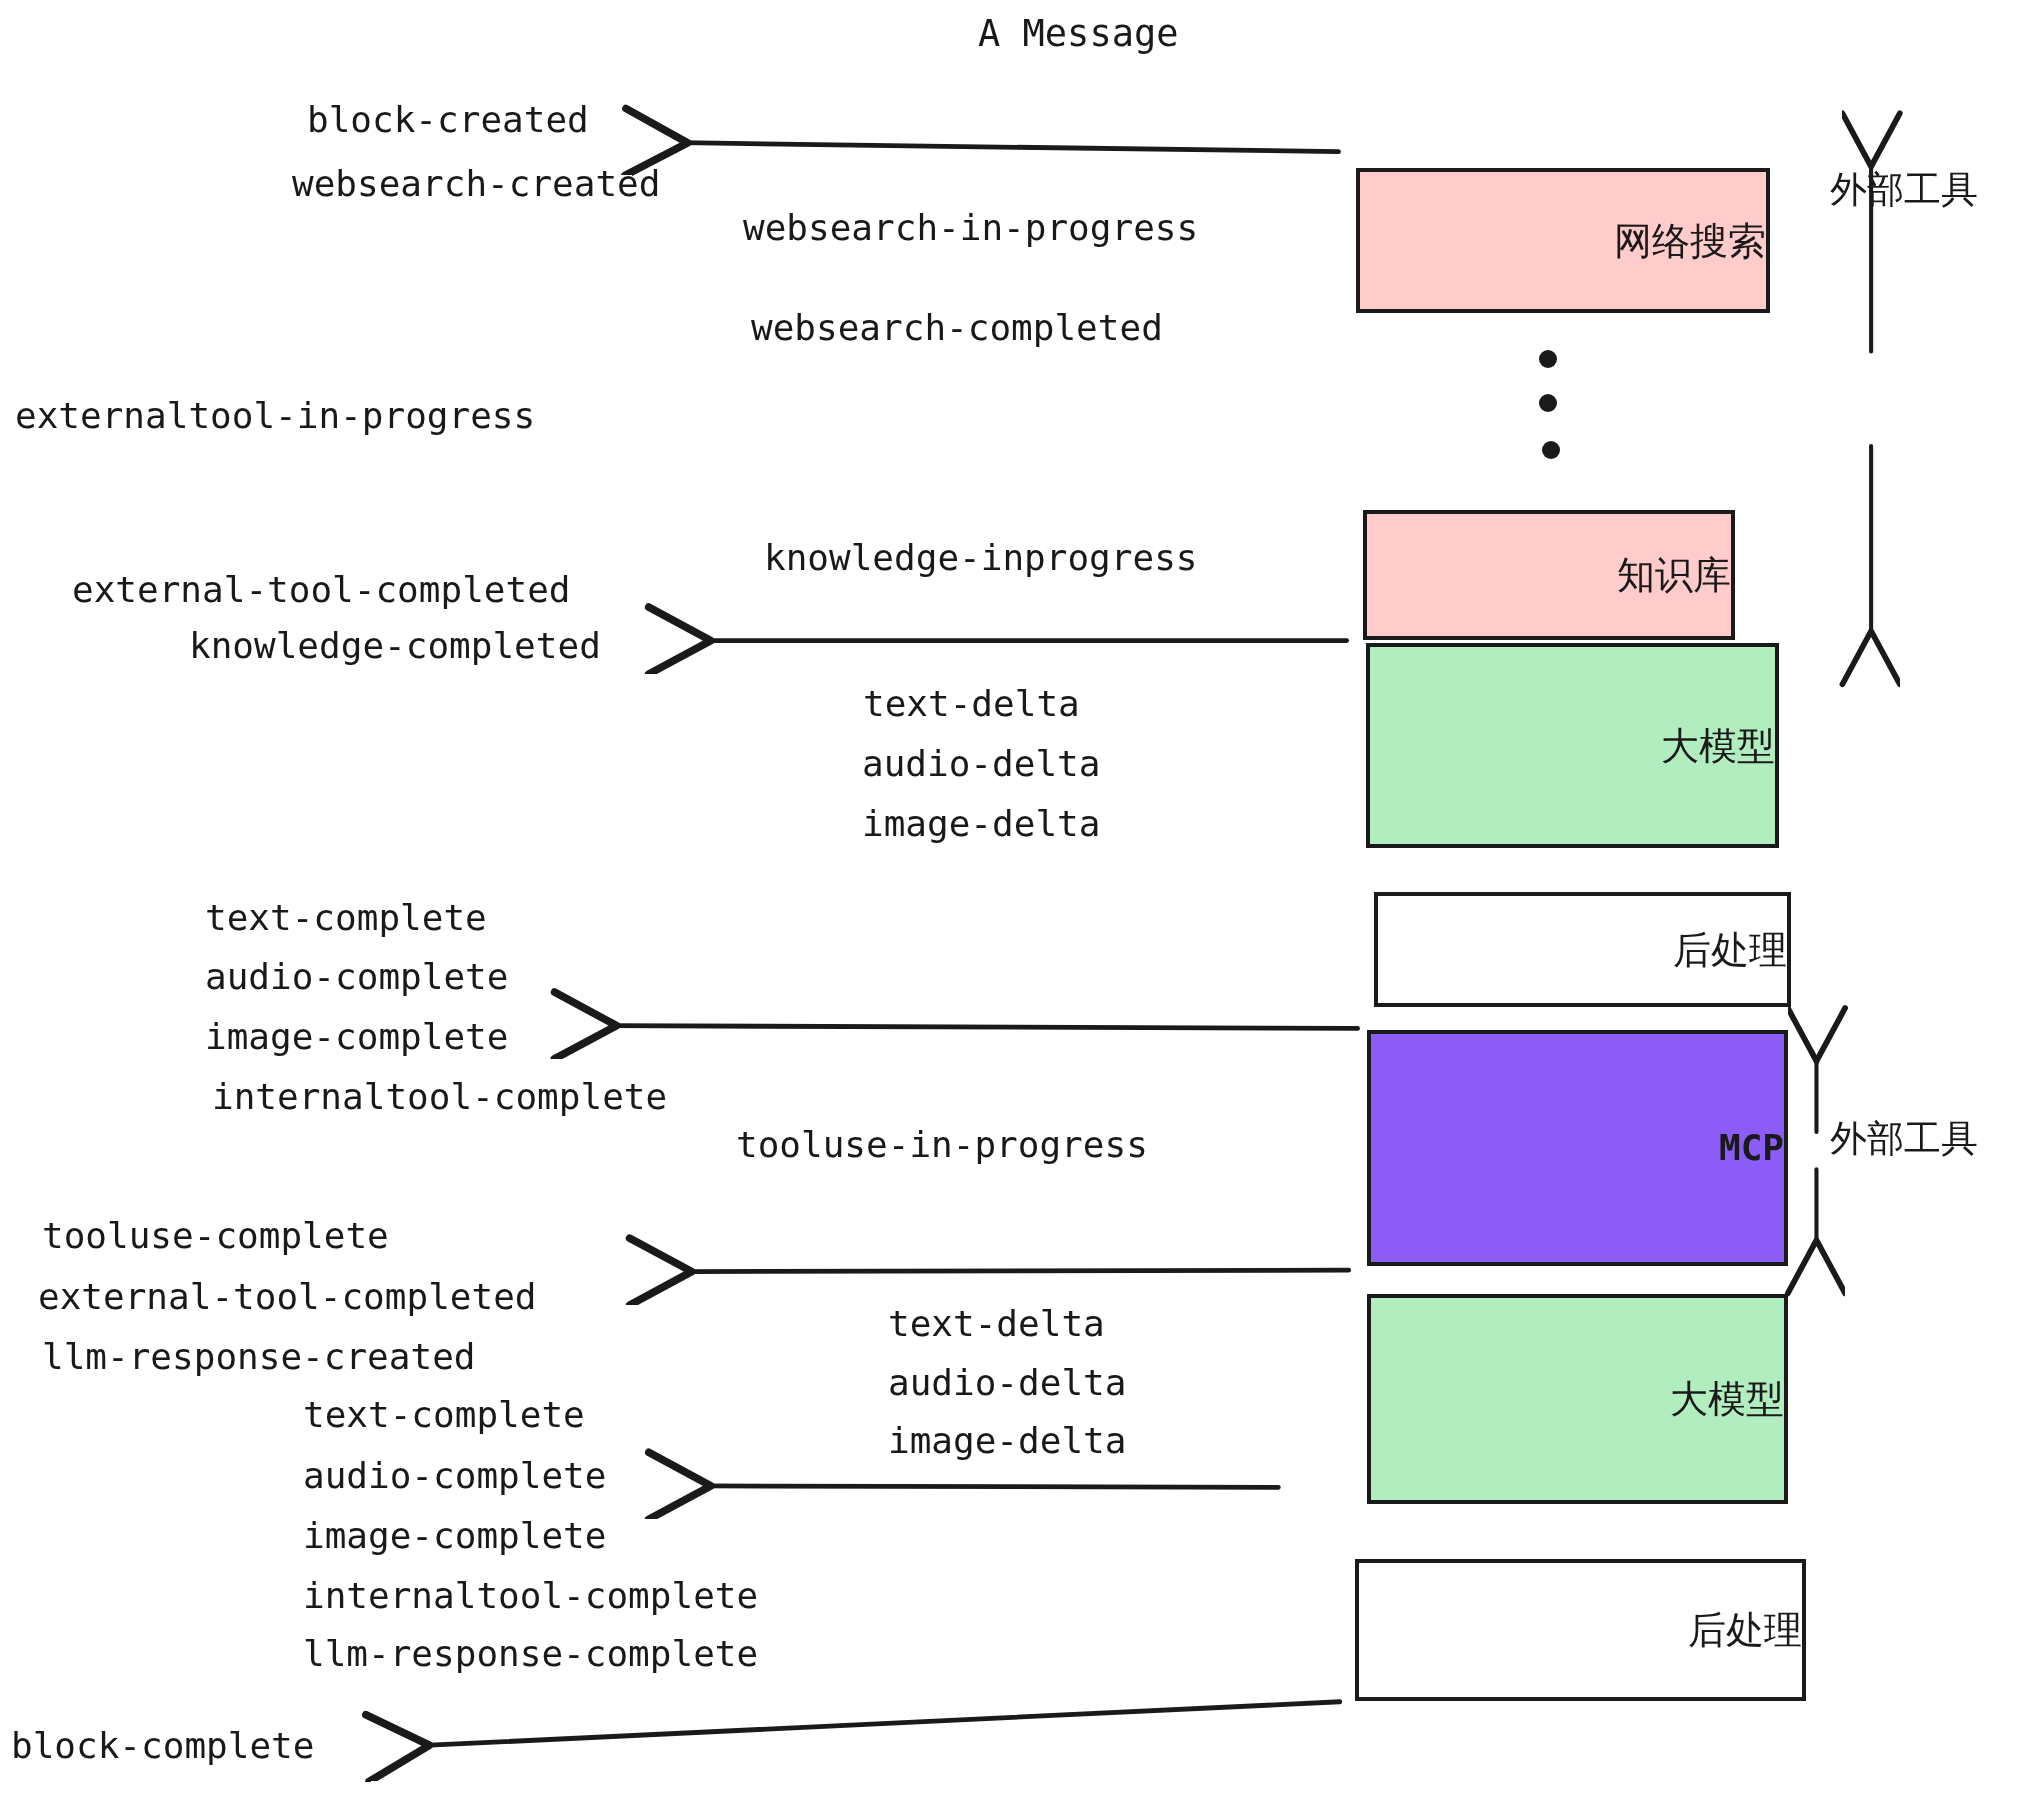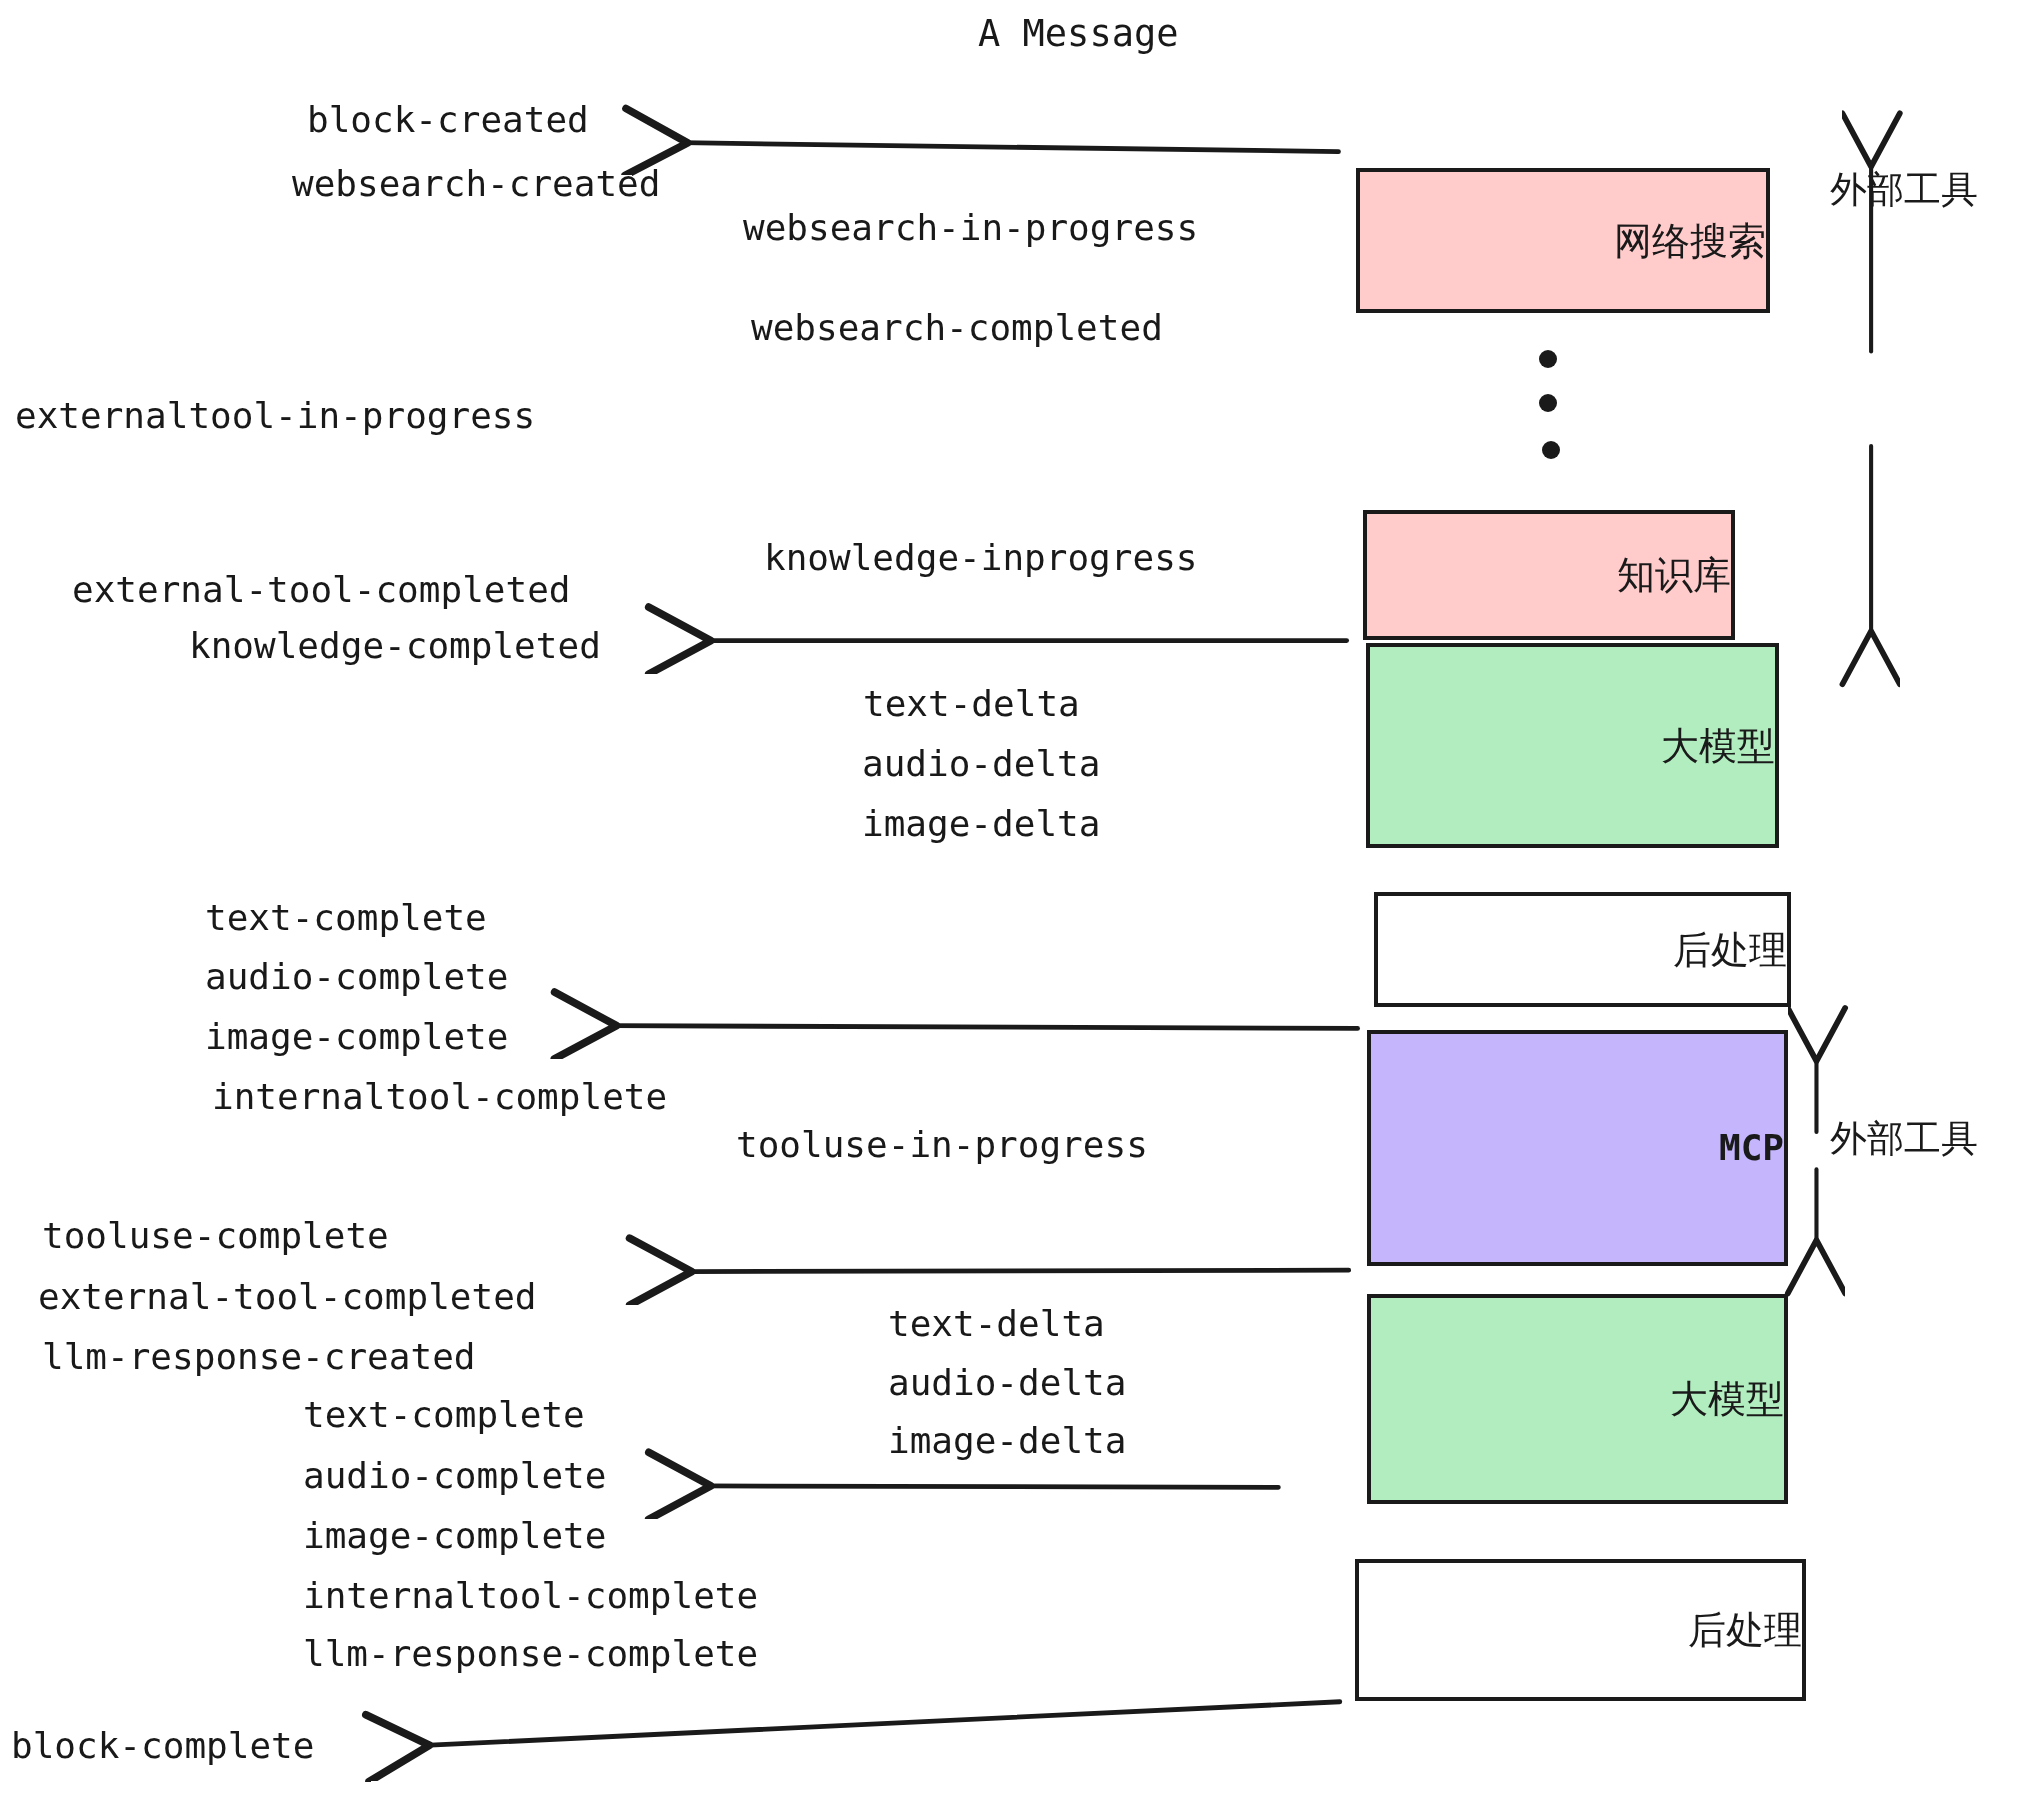--- a/index.html
+++ b/index.html
@@ -119,21 +119,21 @@
       </div>
       <div class="boxnode" style="left: 1347px; top: 510px; width: 372px; height: 130px; background: rgb(255, 204, 203);">
         <span class="boxlabel">知识库</span>
       </div>
       <div class="boxnode" style="left: 1350px; top: 643px; width: 413px; height: 205px; background: rgb(177, 237, 191);">
         <span class="boxlabel">大模型</span>
       </div>
       <div class="boxnode" style="left: 1358px; top: 892px; width: 417px; height: 115px; background: rgb(255, 255, 255);">
         <span class="boxlabel">后处理</span>
       </div>
-      <div class="boxnode" style="left: 1351px; top: 1030px; width: 421px; height: 236px; background: #c4b5fd;">
+      <div class="boxnode" style="left: 1351px; top: 1030px; width: 421px; height: 236px; background: #8b5cf6;">
         <span class="boxlabel mono">MCP</span>
       </div>
       <div class="boxnode" style="left: 1351px; top: 1294px; width: 421px; height: 210px; background: rgb(177, 237, 191);">
         <span class="boxlabel">大模型</span>
       </div>
       <div class="boxnode" style="left: 1339px; top: 1559px; width: 451px; height: 142px; background: rgb(255, 255, 255);">
         <span class="boxlabel">后处理</span>
       </div>
     </div>
 

